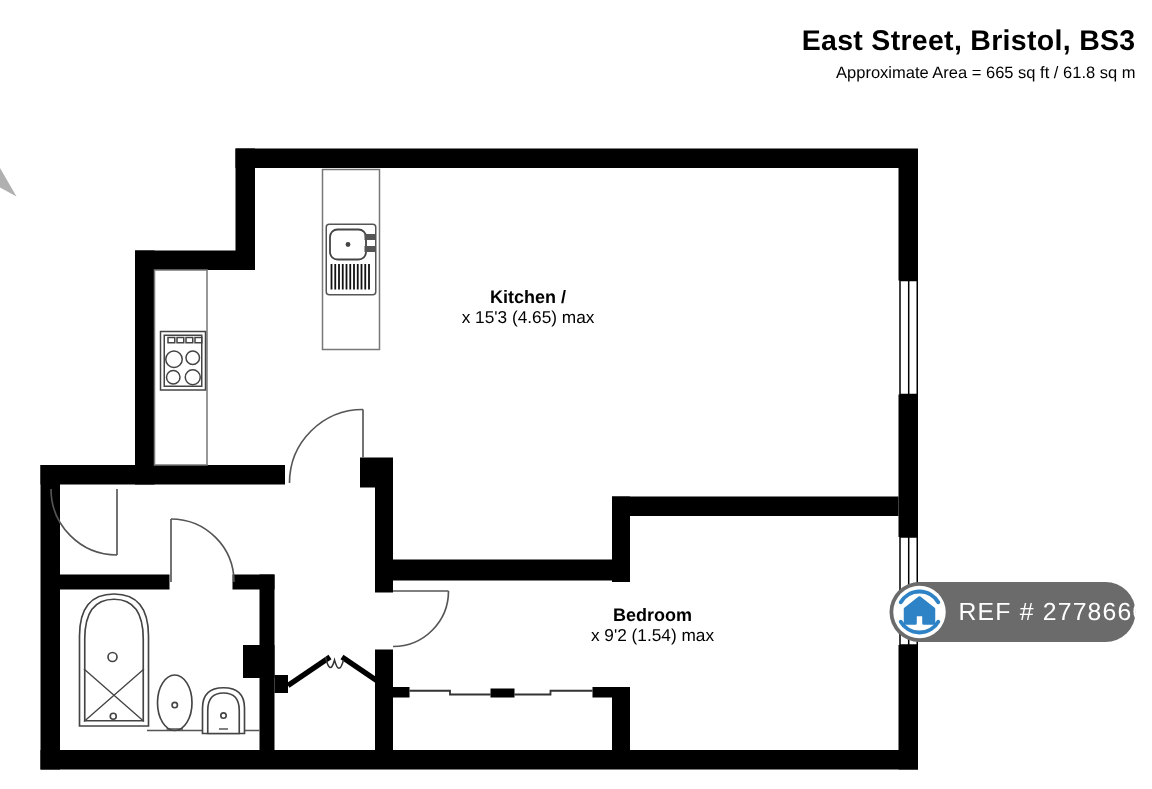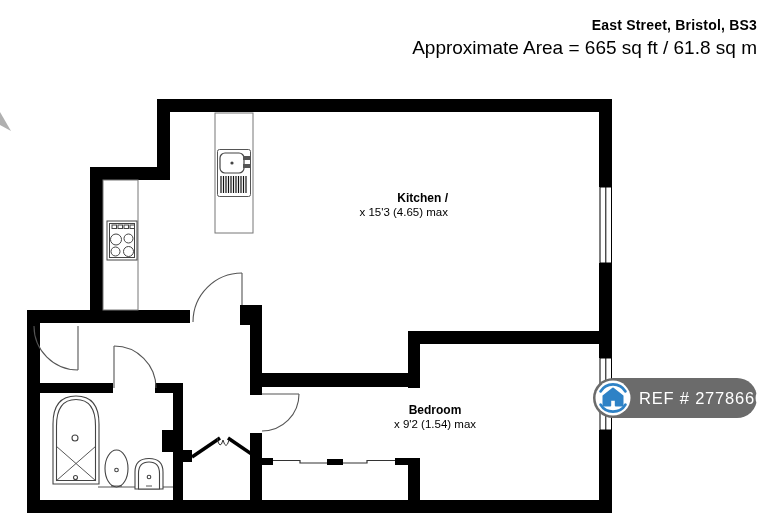--- a/index.html
+++ b/index.html
@@ -1,32 +1,32 @@
 <!DOCTYPE html>
 <html><head>
 <meta charset="utf-8">
 <style>
   html,body{margin:0;padding:0;background:#fff;}
   body{width:768px;height:526px;position:relative;overflow:hidden;
        font-family:"Liberation Sans",sans-serif;color:#000;}
   .abs{position:absolute;}
   
   #header{right:11px;top:17px;text-align:right;}
-  #header .title{font-size:14px;font-weight:bold;letter-spacing:.2px;}
-  #header .area{font-size:19px;margin-top:4px;}
+  #header .title{font-size:19px;font-weight:bold;letter-spacing:.2px;}
+  #header .area{font-size:11px;margin-top:4px;}
   #header .disclaimer{font-size:8.5px;margin-top:4px;color:#111;}
   
   .room-label{text-align:center;line-height:13.5px;font-size:11.5px;}
   .room-label .rname{font-weight:bold;font-size:12px;}
-  #kitchen-label{left:288px;top:192px;width:160px;text-align:right;}
+  #kitchen-label{left:272px;top:192px;width:160px;}
   #bedroom-label{left:374px;top:404px;width:122px;}
   
   #plan{left:0;top:0;}
   
-  #ref-badge{left:593px;top:378px;width:164px;height:40px;background:#6b6b6b;
+  #ref-badge{left:593px;top:388px;width:164px;height:40px;background:#6b6b6b;
              border-radius:20px;display:flex;align-items:center;}
   #ref-badge .icon{position:absolute;left:1px;top:1px;width:38px;height:38px;}
   #ref-badge .label{margin-left:46px;color:#fff;font-size:16.5px;letter-spacing:.8px;
                     white-space:nowrap;}
 </style>
 </head>
 <body>
 
 <div class="abs" id="plan">
 <svg width="768" height="526" viewBox="0 0 768 526" xmlns="http://www.w3.org/2000/svg">

